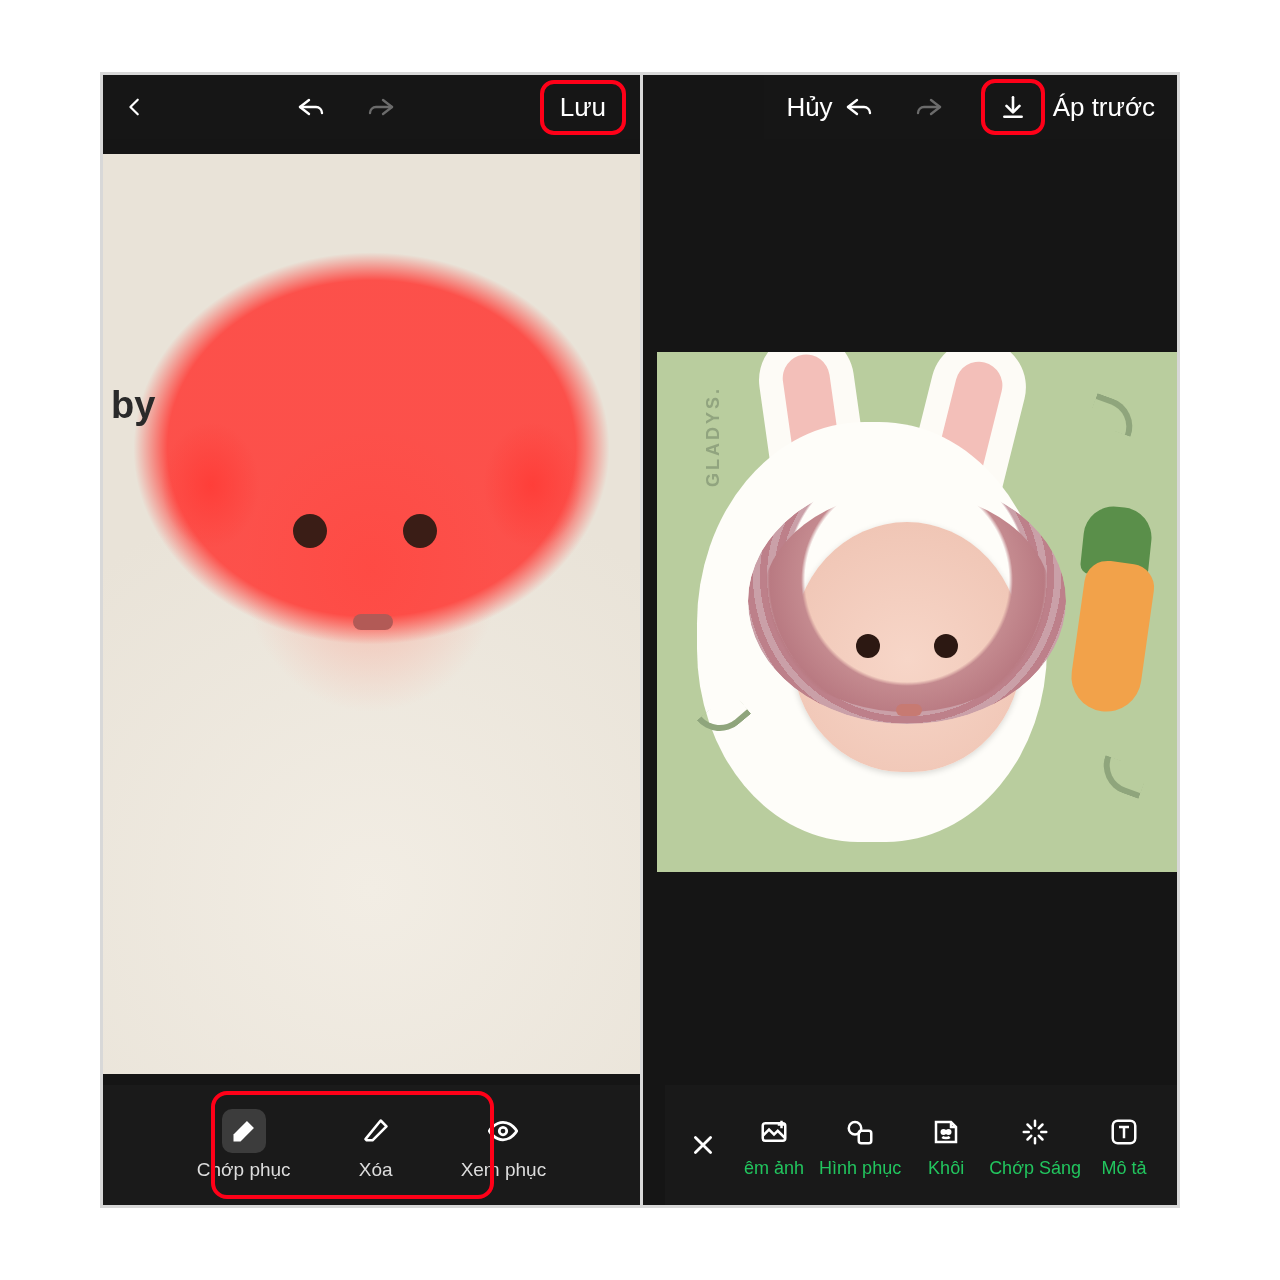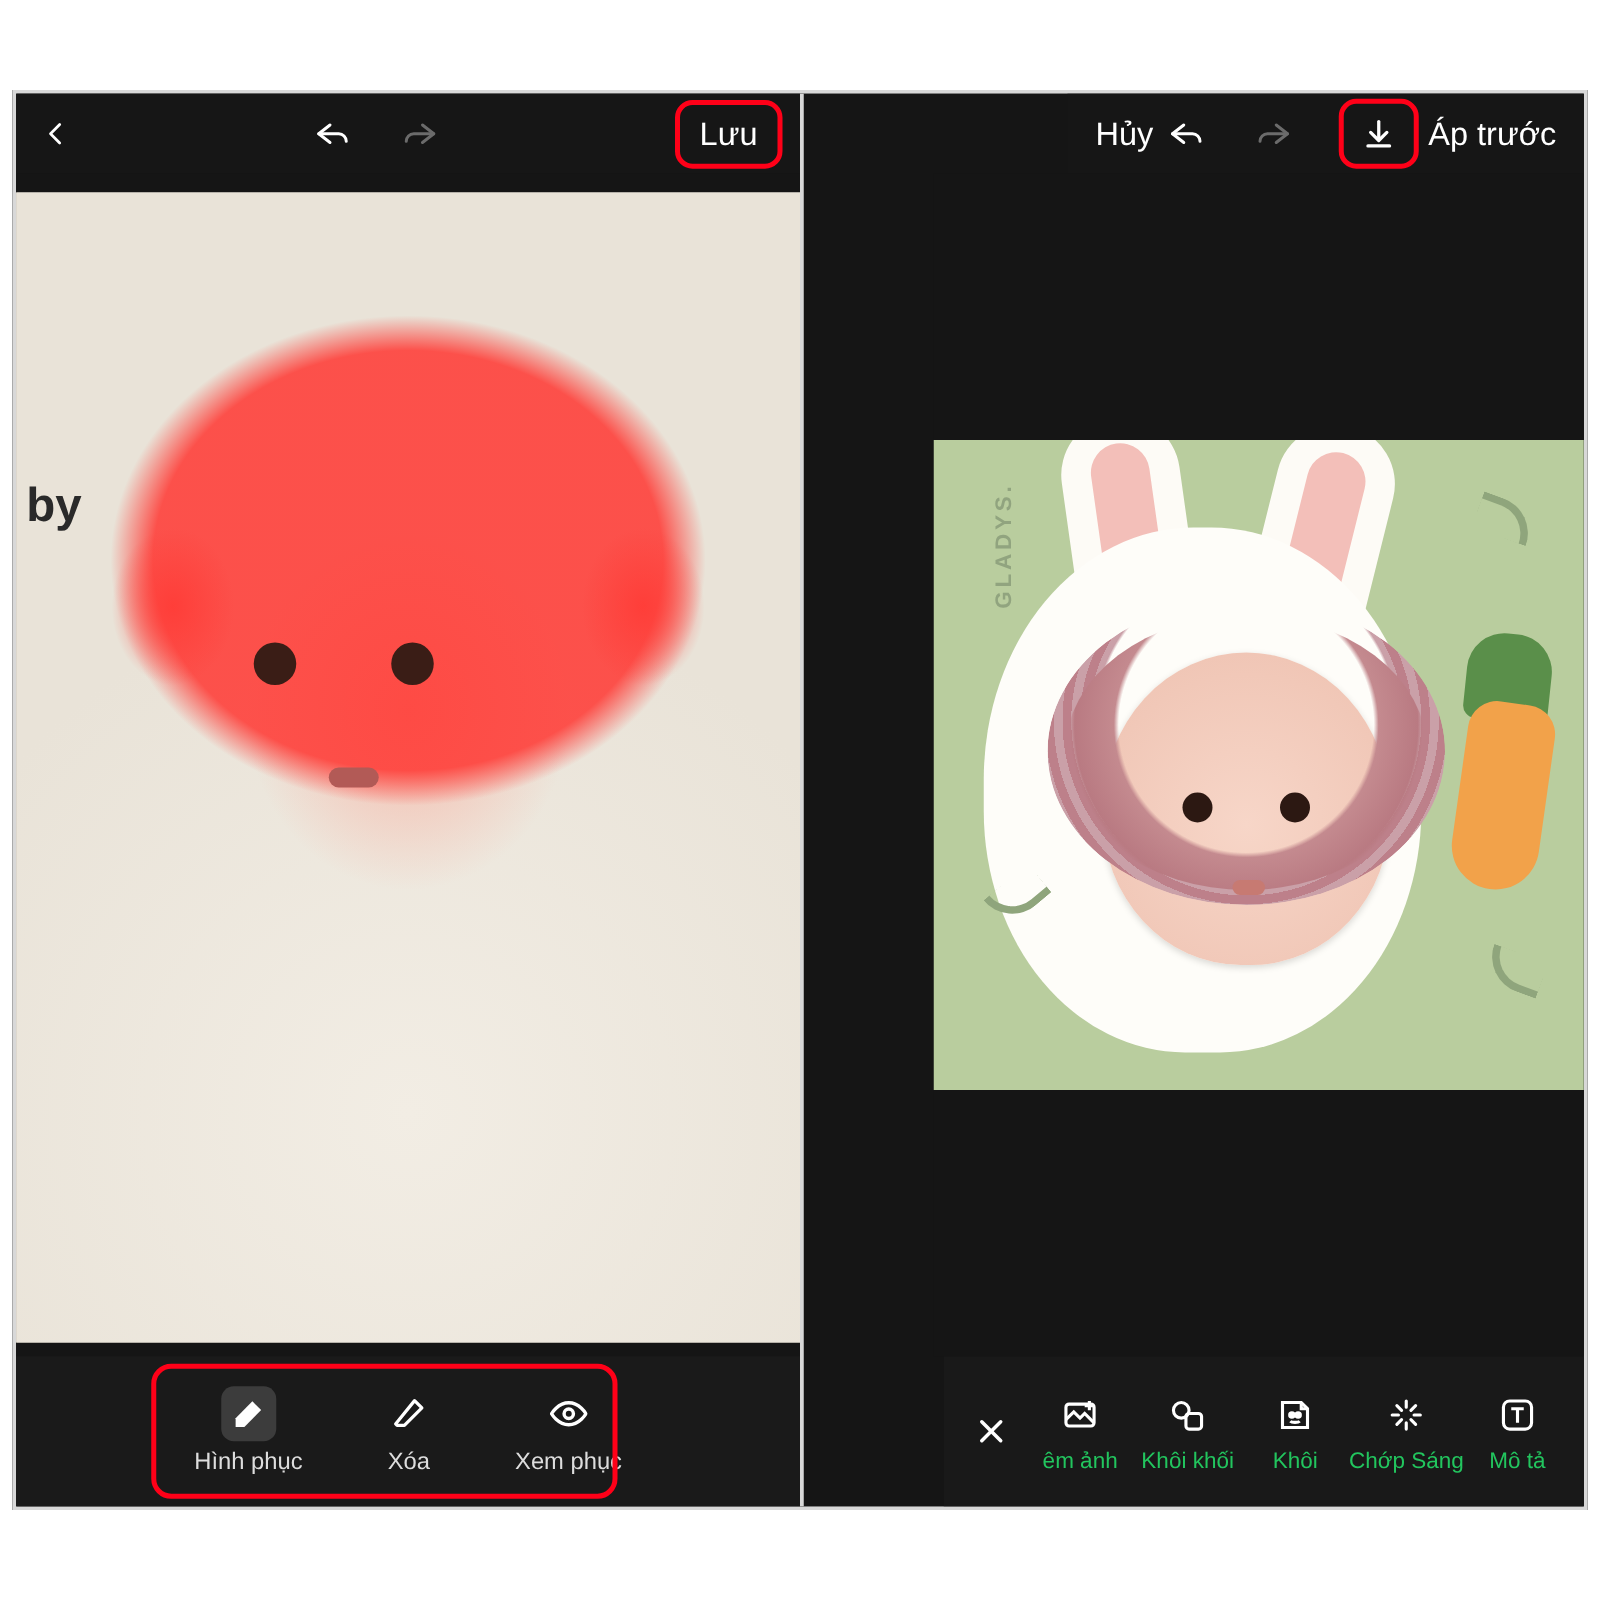--- a/index.html
+++ b/index.html
@@ -7,21 +7,21 @@
     width: 1280px;
     height: 1280px;
     background: #ffffff;
     font-family: -apple-system, Helvetica, Arial, sans-serif;
     overflow: hidden;
     display: flex;
     align-items: center;
     justify-content: center;
   }
   .frame {
-    width: 1260px;
+    width: 1080px;
     height: 1136px;
     border: 3px solid #d8d8d8;
     display: flex;
     background: #000;
   }
   .pane {
     flex: 1 1 50%;
     height: 100%;
     background: #151515;
     display: flex;
@@ -213,21 +213,21 @@
       </div>
     </div>
 
     <div class="bottombar">
       <div class="tool sel">
         <div class="ic">
           <svg width="28" height="28" viewBox="0 0 24 24" fill="#fff">
               <path d="M14.5 3.5l6 6L9 21H3v-6L14.5 3.5z"></path>
             </svg>
         </div>
-        <div class="lbl">Hình phục</div>
+        <div class="lbl">Chớp phục</div>
       </div>
       <div class="tool">
         <div class="ic">
           <svg width="28" height="28" viewBox="0 0 24 24" fill="none" stroke="#fff" stroke-width="2.2" stroke-linejoin="round">
               <path d="M16 3l5 5-12 12H4l-1-1 13-16z"></path>
             </svg>
         </div>
         <div class="lbl">Xóa</div>
       </div>
       <div class="tool">
@@ -324,21 +324,21 @@
         </div>
         <div class="lbl">êm ảnh</div>
       </div>
       <div class="tool2">
         <div class="ic">
           <svg width="30" height="30" viewBox="0 0 24 24" fill="none" stroke="#fff" stroke-width="2">
               <circle cx="8" cy="9" r="5"></circle>
               <rect x="11" y="11" width="10" height="10" rx="2"></rect>
             </svg>
         </div>
-        <div class="lbl">Khôi khối</div>
+        <div class="lbl">Hình phục</div>
       </div>
       <div class="tool2">
         <div class="ic">
           <svg width="30" height="30" viewBox="0 0 24 24" fill="none" stroke="#fff" stroke-width="2">
               <path d="M4 4h12l4 4v12H4z"></path>
               <path d="M16 4v4h4"></path>
               <circle cx="10" cy="12" r="1.4" fill="#fff"></circle>
               <circle cx="14" cy="12" r="1.4" fill="#fff"></circle>
               <path d="M9 16c1 1 5 1 6 0"></path>
             </svg>

